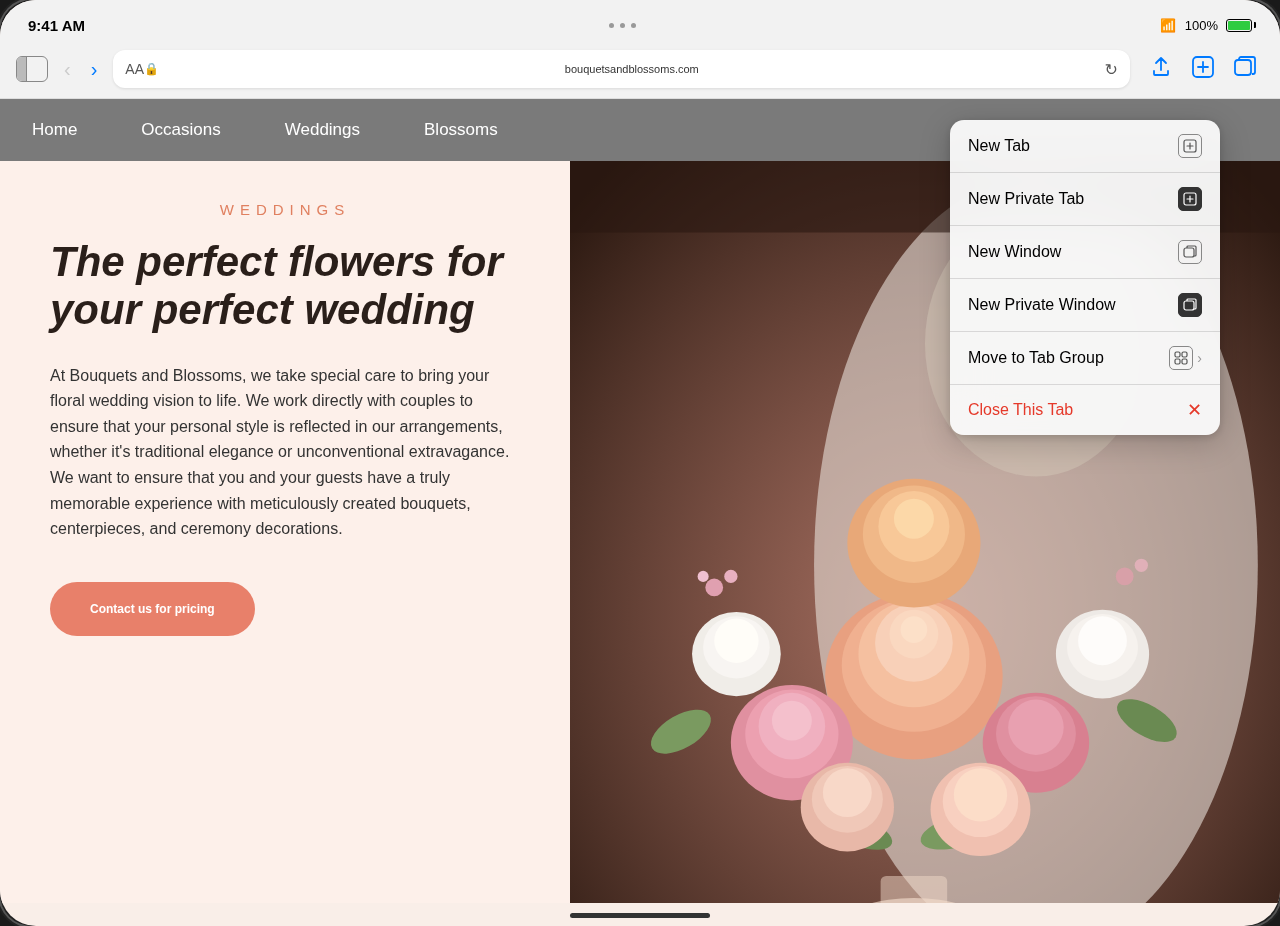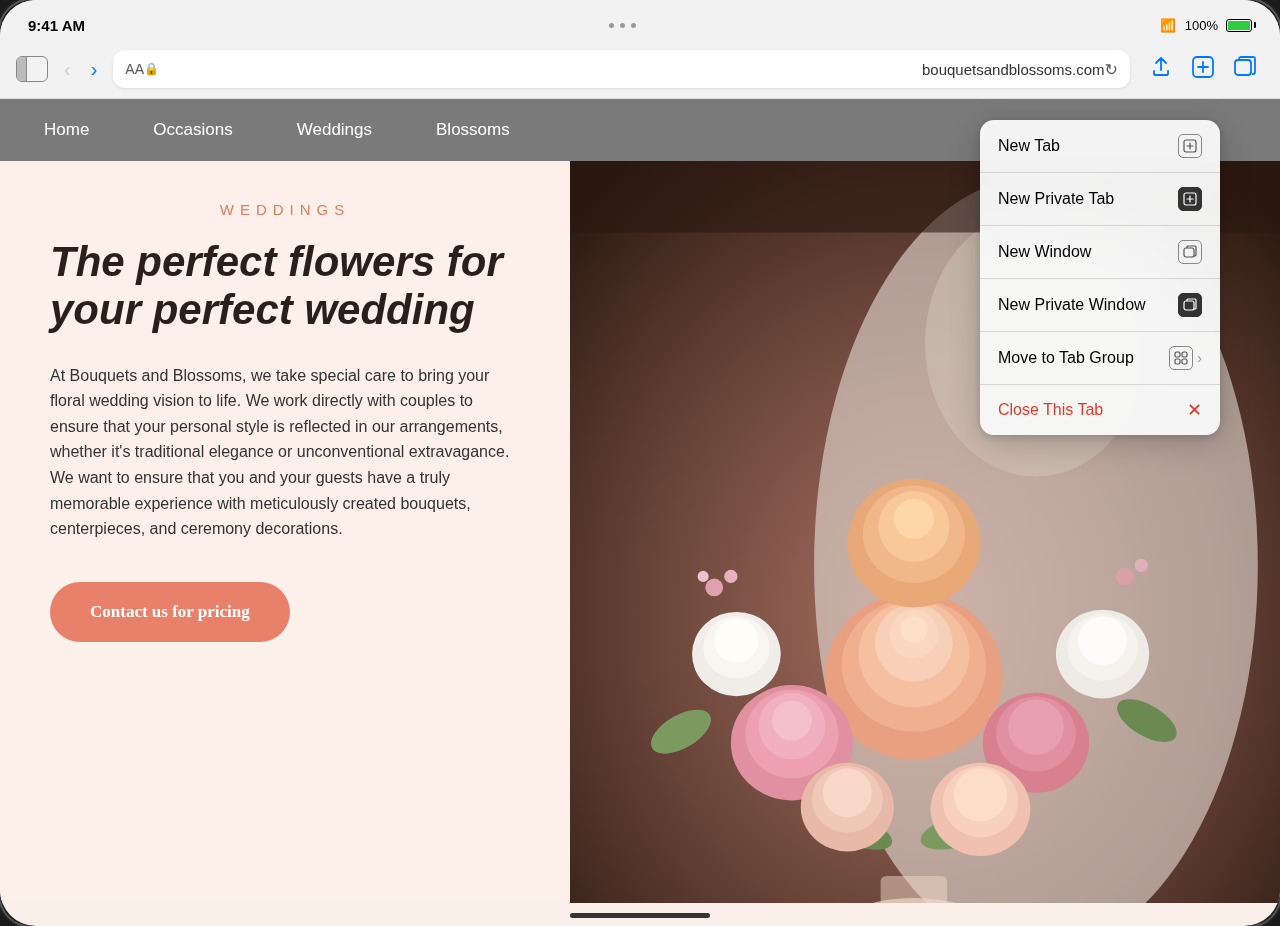--- a/index.html
+++ b/index.html
@@ -169,23 +169,23 @@
       font-weight: 500;
     }
 
     .lock-icon {
       color: #555;
       font-size: 12px;
     }
 
     .url-text {
       color: #333;
-      font-size: 15px;
+      font-size: 11px;
       flex: 1;
-      text-align: right;
+      text-align: center;
     }
 
     .reload-btn {
       background: none;
       border: none;
       cursor: pointer;
       color: #555;
       font-size: 16px;
     }
 
@@ -202,21 +202,21 @@
       color: #007aff;
       font-size: 20px;
       padding: 4px 8px;
     }
 
     
     .site-nav {
       background: #7a7a7a;
       display: flex;
       align-items: center;
-      padding: 12px;
+      padding: 0;
       height: 62px;
     }
 
     .site-nav-item {
       color: #fff;
       font-size: 17px;
       font-weight: 400;
       padding: 0 32px;
       height: 100%;
       display: flex;
@@ -263,39 +263,38 @@
       color: #333;
       margin-bottom: 40px;
     }
 
     .cta-button {
       background: #e8806a;
       color: #fff;
       border: none;
       border-radius: 40px;
       padding: 20px 40px;
-      font-size: 17px;
+      font-size: 12px;
       font-weight: 600;
       cursor: pointer;
       display: inline-block;
-      font-family: Liberation Serif, serif;
     }
 
     .site-right {
       flex: 1;
       position: relative;
       overflow: hidden;
     }
 
     
     .context-menu {
       position: absolute;
       top: 120px;
       right: 60px;
-      width: 240px;
+      width: 270px;
       background: rgba(248, 248, 248, 0.97);
       border-radius: 14px;
       box-shadow: 0 8px 32px rgba(0,0,0,0.2), 0 2px 8px rgba(0,0,0,0.15);
       overflow: hidden;
       z-index: 100;
       backdrop-filter: blur(20px);
     }
 
     .menu-item {
       display: flex;

